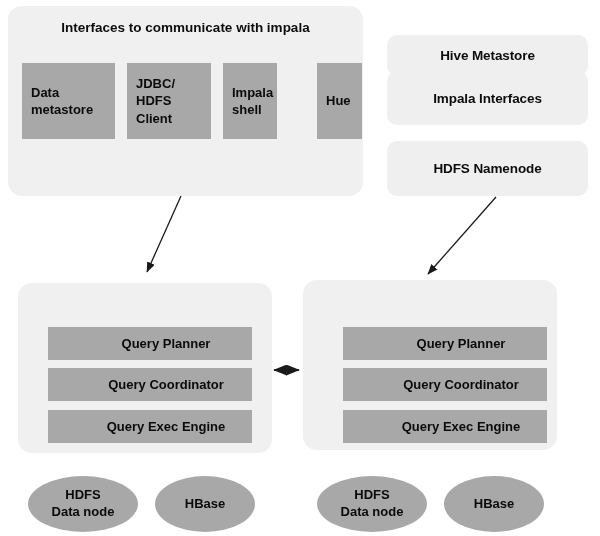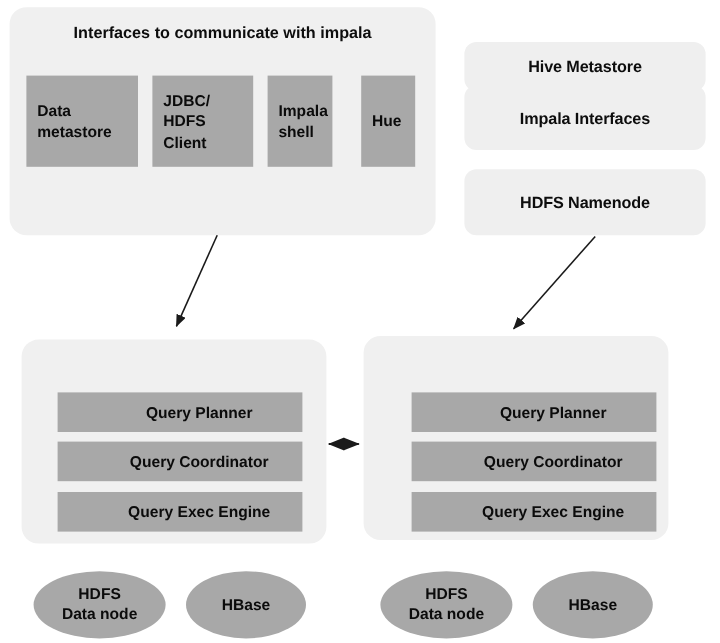--- a/index.html
+++ b/index.html
@@ -101,21 +101,21 @@
     height: 536px;
     pointer-events: none;
   }
   
   #interfaces-panel { left: 8px;  top: 6px;   width: 355px; height: 190px; }
   #interfaces-title { left: 8px;  top: 20px;  width: 355px; }
 
   #box-hive      { left: 22px;  top: 63px; width: 93px; height: 76px; }
   #box-jdbc      { left: 127px; top: 63px; width: 84px; height: 76px; }
   #box-shell     { left: 223px; top: 63px; width: 54px; height: 76px; }
-  #box-hue       { left: 301px; top: 63px; width: 45px; height: 76px; }
+  #box-hue       { left: 317px; top: 63px; width: 45px; height: 76px; }
 
   #svc-hive-metastore   { left: 387px; top: 0;   width: 201px; height: 41px; margin-top: 35px; }
   #svc-impala-statestore{ left: 387px; top: 71px;  width: 201px; height: 54px; }
   #svc-hdfs-namenode    { left: 387px; top: 141px; width: 201px; height: 55px; align-items: center; }
 
   #daemon-left  { left: 18px;  top: 283px; width: 254px; height: 170px; }
   #daemon-right { left: 303px; top: 280px; width: 254px; height: 170px; }
 
   .bar-w { width: 204px; height: 33px; padding-left: 32px; }
   #l-bar-planner     { left: 48px;  top: 327px; }

